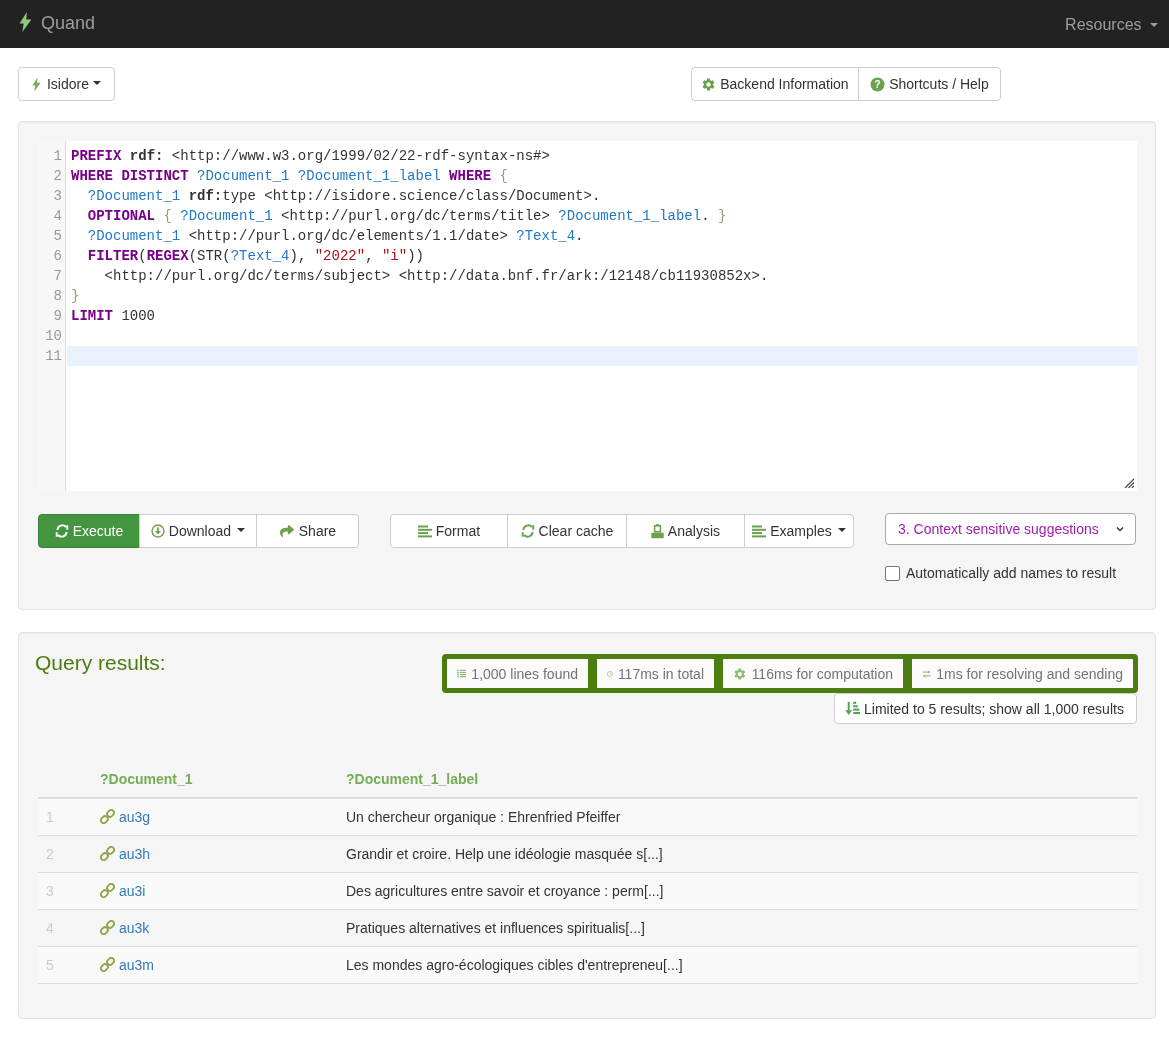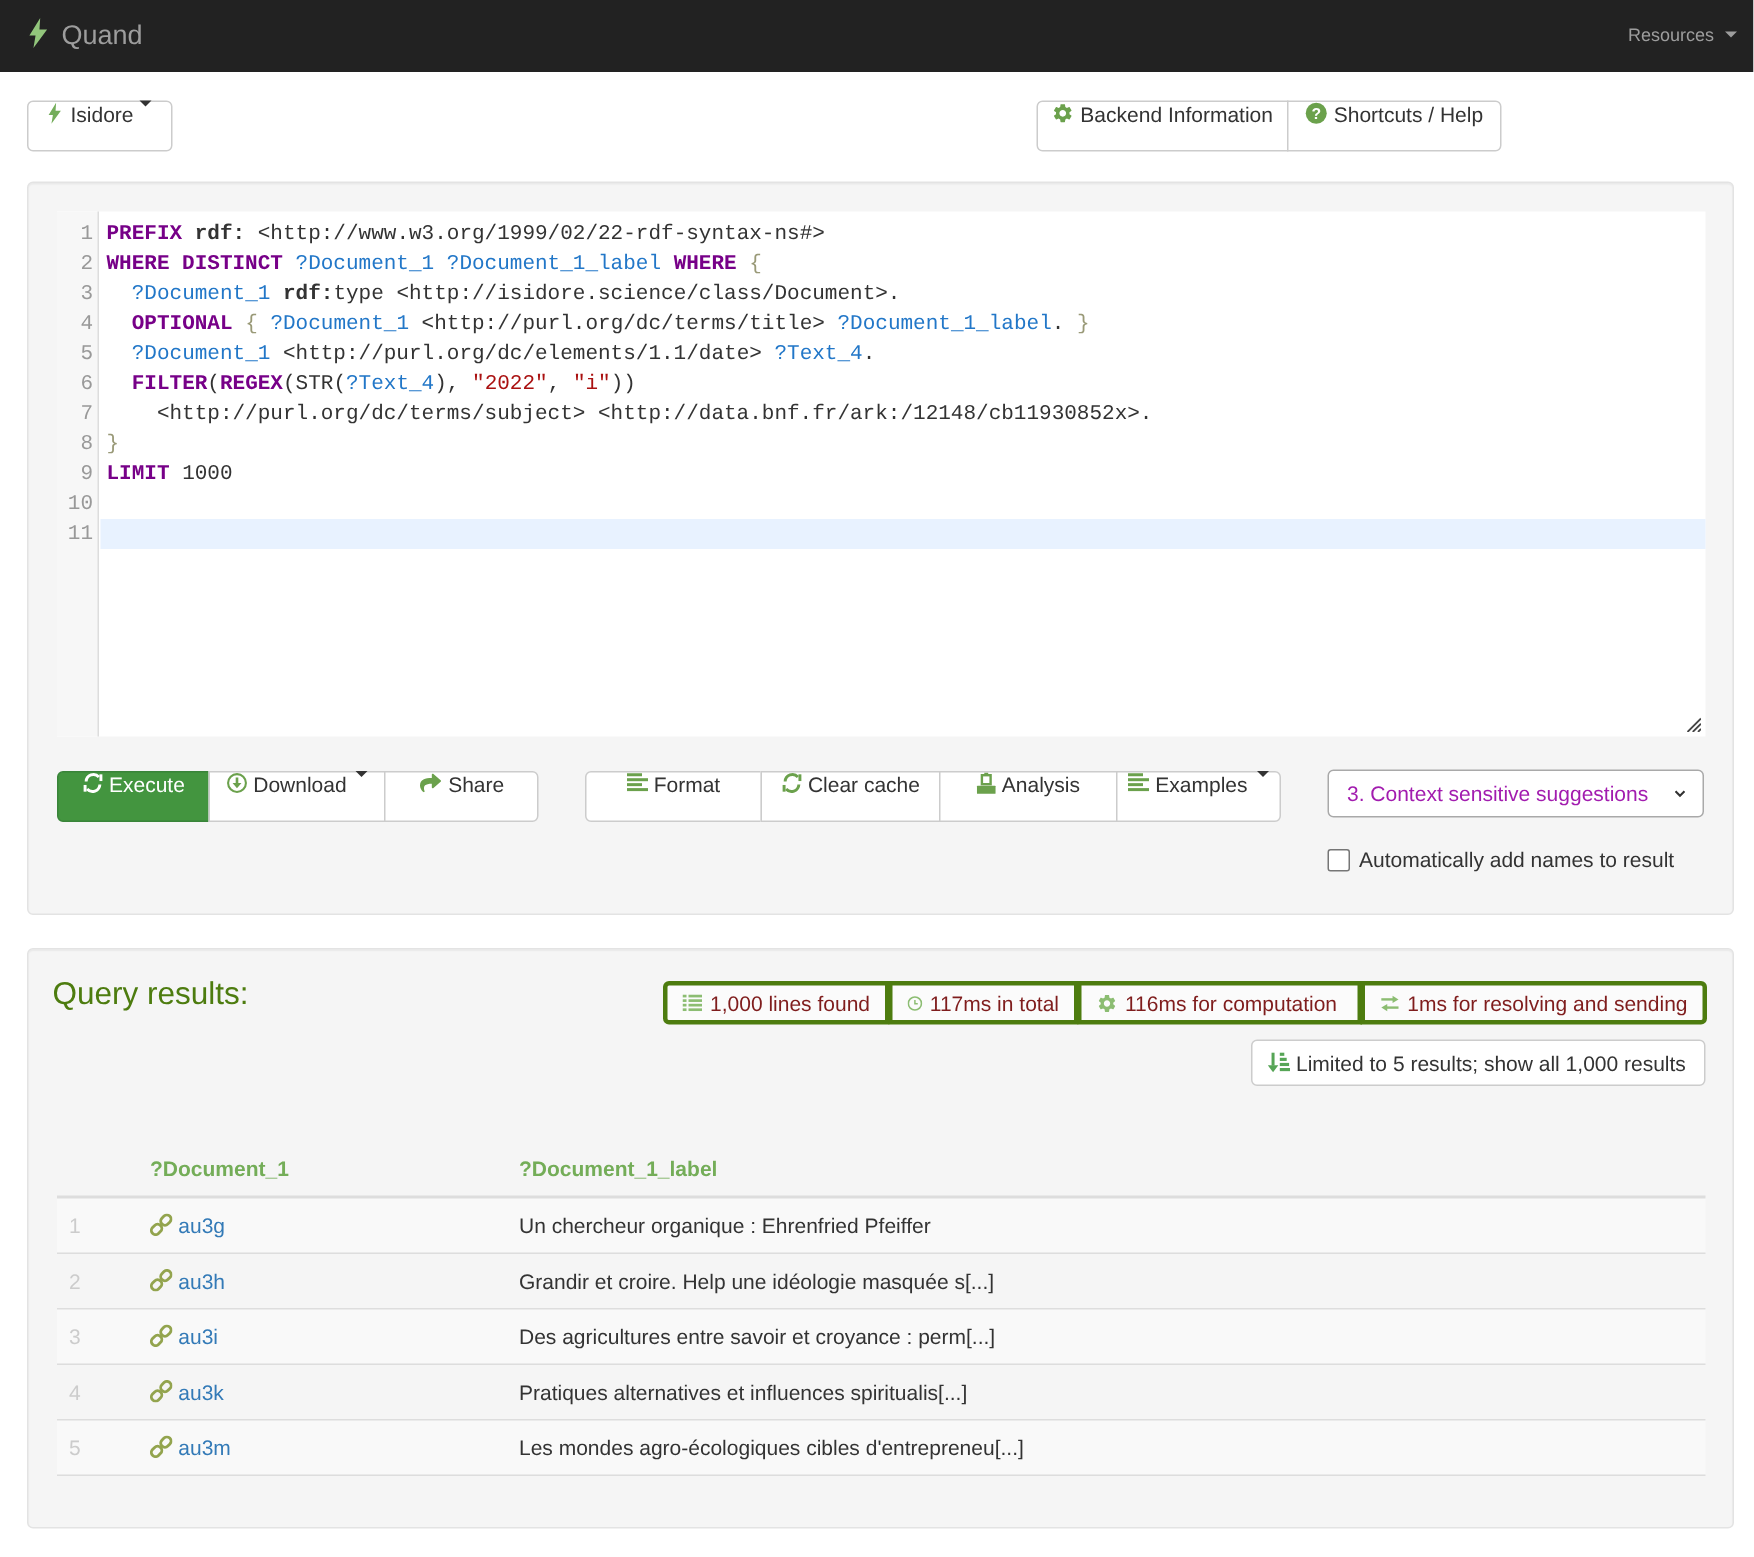--- a/index.html
+++ b/index.html
@@ -3,26 +3,26 @@
 <meta charset="utf-8">
 <style>
 * { margin:0; padding:0; box-sizing:border-box; }
 html,body { width:1169px; height:1038px; background:#fff; font-family:"Liberation Sans", sans-serif; font-size:14px; color:#333; overflow:hidden; }
 .page { position:relative; width:1169px; height:1038px; }
 .abs { position:absolute; }
 
 
 .navbar { position:absolute; left:0; top:0; width:1169px; height:48px; background:#222; }
 .brandtxt { position:absolute; left:41px; top:13px; font-size:18px; color:#9d9d9d; }
-.resources { position:absolute; right:11px; top:16px; font-size:12px; color:#9d9d9d; }
+.resources { position:absolute; right:11px; top:16px; font-size:16px; color:#9d9d9d; }
 .caret { display:inline-block; width:0; height:0; border-left:4px solid transparent; border-right:4px solid transparent; border-top:4px solid #333; vertical-align:middle; margin-left:4px; position:relative; top:-1px; }
 .caret.light { border-top-color:#9d9d9d; }
 
 
-.btn { display:inline-flex; align-items:flex-start; justify-content:center; height:34px; background:#fff; border:1px solid #ccc; border-radius:4px; font-size:14px; color:#333; white-space:nowrap; }
+.btn { display:inline-flex; align-items:center; justify-content:center; height:34px; background:#fff; border:1px solid #ccc; border-radius:4px; font-size:14px; color:#333; white-space:nowrap; }
 .btn svg { flex:none; }
 
 
 .panel { position:absolute; left:18px; width:1138px; background:#f5f5f5; border:1px solid #e3e3e3; border-radius:4px; box-shadow:inset 0 1px 1px rgba(0,0,0,0.05); }
 
 
 .editor { position:absolute; left:19px; top:19px; width:1099px; height:350px; background:#fff; font-family:"Liberation Mono", monospace; font-size:14px; line-height:20px; }
 .gutter { position:absolute; left:0; top:0; width:28px; height:100%; background:#f7f7f7; border-right:1px solid #ddd; }
 .lnums { position:absolute; left:0; top:5px; width:24px; text-align:right; color:#999; }
 .lnums div { height:20px; }
@@ -43,21 +43,21 @@
 .grp .btn:last-child { border-radius:0 4px 4px 0; }
 .btn-exec { background:#43953f; border-color:#398439; color:#fff; }
 .selectbox { position:absolute; left:847px; top:-1px; width:251px; height:32px; border:1px solid #a9a9a9; border-radius:4px; background:#fff; display:flex; align-items:center; padding-left:12px; color:#a21caf; }
 .chev { position:absolute; right:11px; top:11px; width:8px; height:8px; }
 .checkrow { position:absolute; left:866px; top:441px; height:20px; display:flex; align-items:center; }
 .cbox { width:15px; height:15px; border:1px solid #767676; border-radius:2px; background:#fff; margin-right:6px; }
 
 
 .h3q { position:absolute; left:16px; top:18px; font-size:21px; color:#4d7c0f; }
 .badges { position:absolute; right:17px; top:21px; display:flex; }
-.badge { display:flex; align-items:center; white-space:nowrap; height:29px; background:#fbfbfb; border:3px solid #4d7c0f; margin-left:-1px; padding:0 10px; color:#7f1d1d; }
+.badge { display:flex; align-items:center; white-space:nowrap; height:39px; background:#fbfbfb; border:5px solid #4d7c0f; margin-left:-1px; padding:0 10px; color:#737373; }
 .badge:first-child { border-radius:4px 0 0 4px; margin-left:0; }
 .badge:last-child { border-radius:0 4px 4px 0; }
 .badge svg { margin-right:5px; }
 .limitbtn { white-space:nowrap; position:absolute; right:18px; top:60px; height:31px; width:303px; background:#fff; border:1px solid #ccc; border-radius:4px; display:flex; align-items:center; padding:0 10px; color:#333; }
 .limitbtn svg { margin-right:4px; }
 
 table.res { position:absolute; left:19px; top:127px; width:1099px; border-collapse:collapse; table-layout:fixed; }
 table.res th { text-align:left; font-weight:bold; color:#74ad58; padding:8px; height:38px; border-bottom:2px solid #ddd; }
 table.res td { padding:8px; height:37px; border-top:1px solid #ddd; vertical-align:middle; }
 table.res tr.str td { background:#f9f9f9; }

